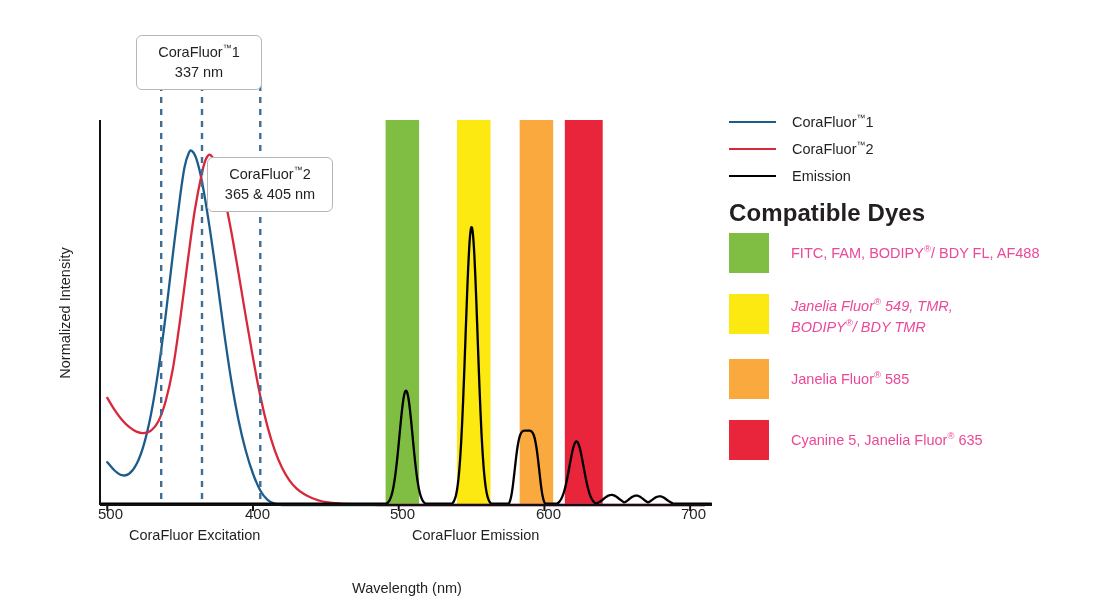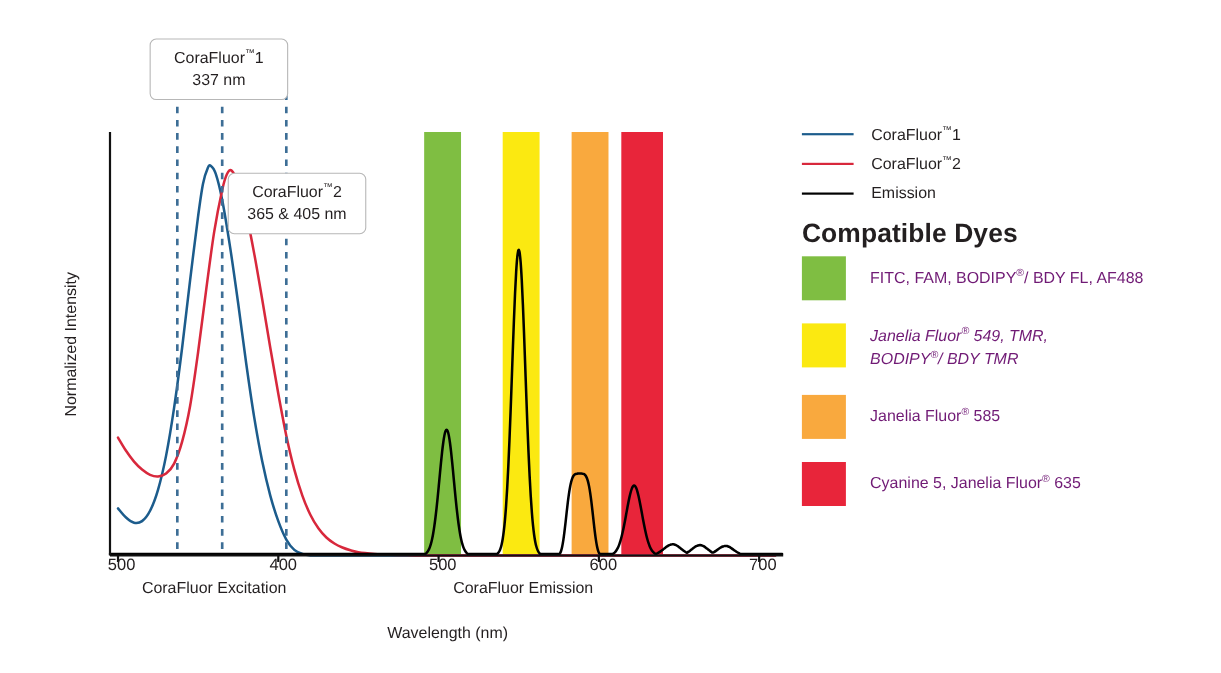--- a/index.html
+++ b/index.html
@@ -37,21 +37,21 @@
   
   .axis-text{position:absolute;font-size:15px;color:#231f20;white-space:nowrap;}
   #tick300{left:98px;top:505px;}
   #tick400{left:245px;top:505px;}
   #tick500{left:390px;top:505px;}
   #tick600{left:536px;top:505px;}
   #tick700{left:681px;top:505px;}
 
   #lab-exc{left:129px;top:527px;font-size:14.5px;}
   #lab-emi{left:412px;top:527px;font-size:14.5px;}
-  #lab-x{left:352px;top:568px;font-size:14.5px;}
+  #lab-x{left:352px;top:580px;font-size:14.5px;}
 
   #lab-y{
     position:absolute;left:-25px;top:305px;
     width:180px;text-align:center;
     font-size:14.5px;color:#231f20;
     transform:rotate(-90deg);
     transform-origin:50% 50%;
     white-space:nowrap;
   }
 
@@ -65,21 +65,21 @@
   .lg-txt{font-size:14.5px;color:#231f20;white-space:nowrap;}
   .lg-txt .sup{font-size:9px;vertical-align:super;}
 
   #dyes-title{
     position:absolute;left:729px;top:199px;
     font-size:24px;font-weight:bold;color:#231f20;letter-spacing:.1px;
   }
   #dyes{position:absolute;left:729px;top:233px;width:375px;}
   .dye-row{display:flex;align-items:flex-start;margin-bottom:21px;}
   .swatch{width:40px;height:40px;flex:0 0 auto;margin-right:22px;}
-  .dye-txt{font-size:14.5px;line-height:1.42;color:#701a75;padding-top:9px;}
+  .dye-txt{font-size:14.5px;line-height:1.42;color:#ec4899;padding-top:9px;}
   .dye-txt.two{padding-top:1px;font-style:italic;}
   .dye-txt .reg{font-size:9.5px;vertical-align:super;}
 </style>
 </head>
 <body>
 
 <div id="stage">
 
   <svg id="chart" viewBox="0 0 740 612">
       <rect x="385.6" y="120" width="33.514285714285734" height="385" fill="#7fbe42"></rect>

